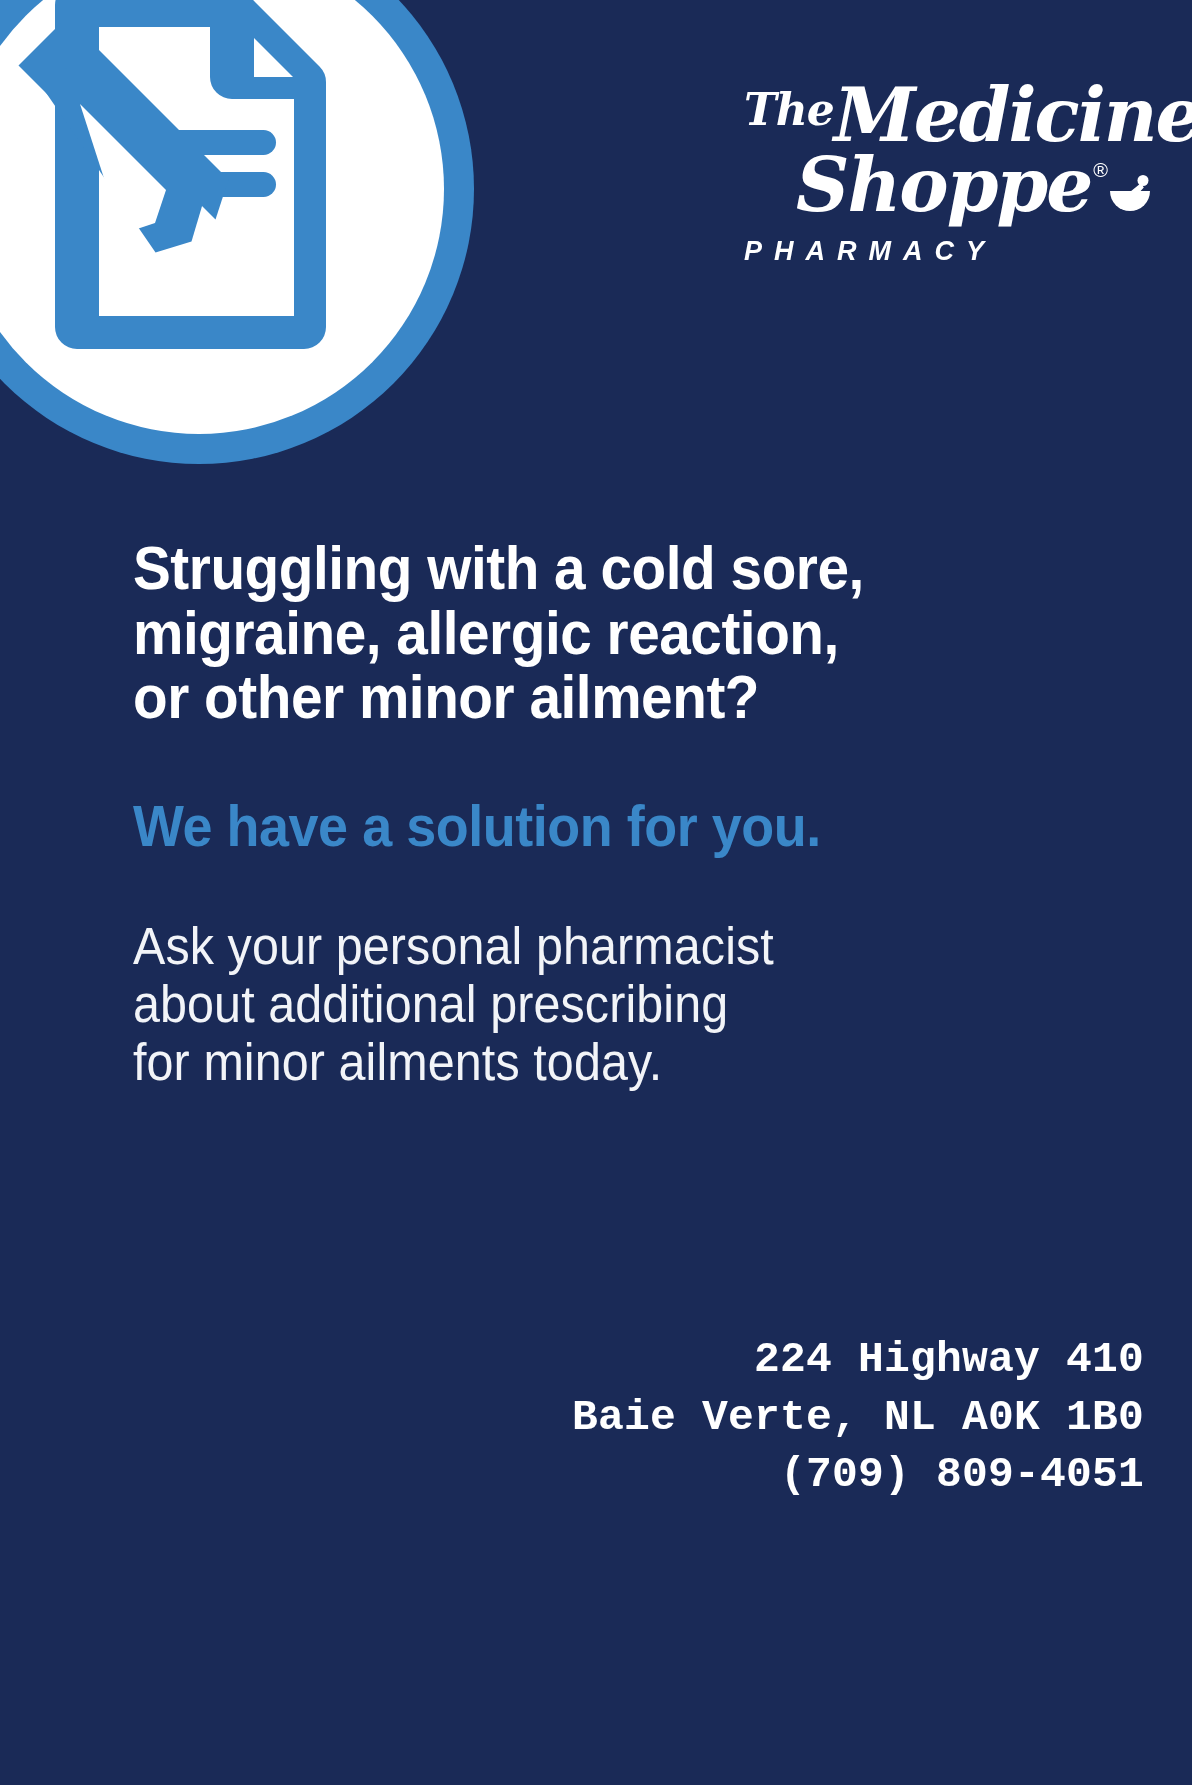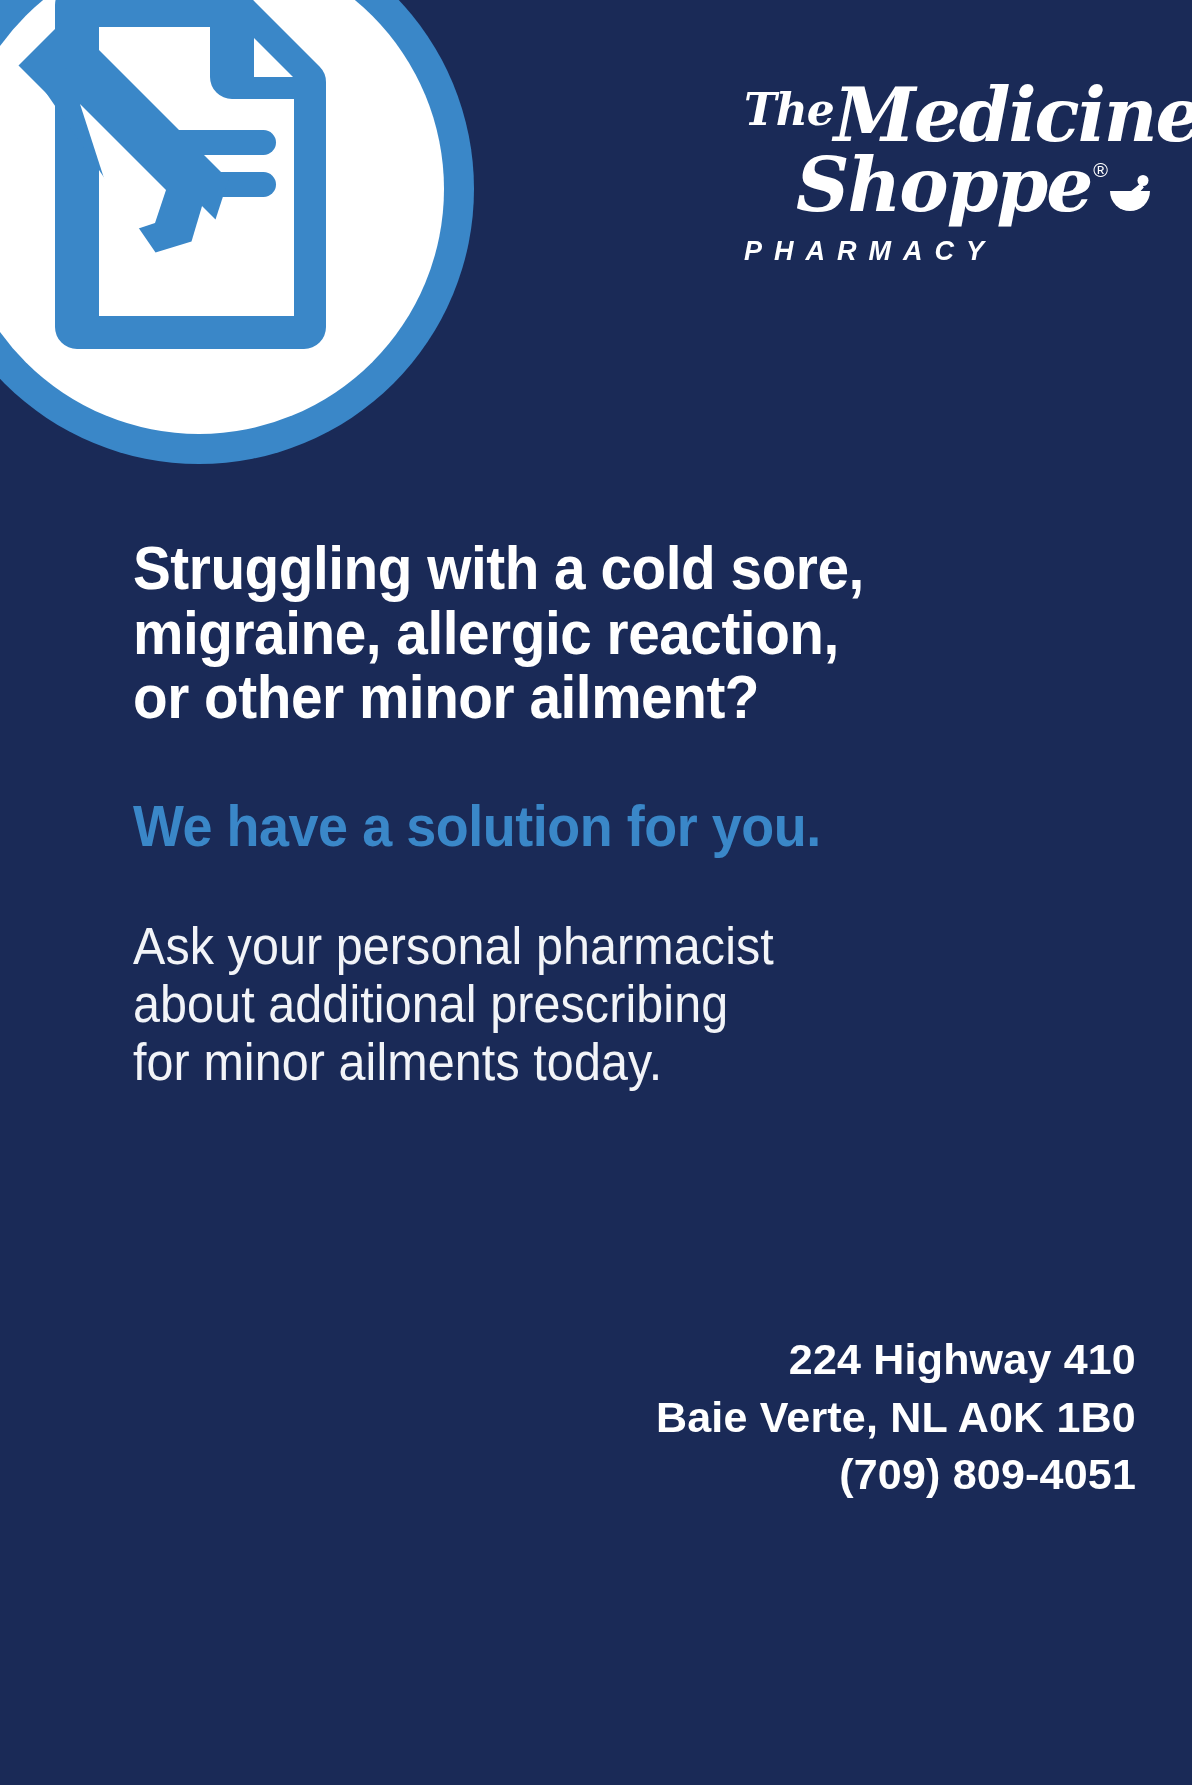--- a/index.html
+++ b/index.html
@@ -170,25 +170,25 @@
     margin: 60px 0 0 0;
     letter-spacing: 0.1px;
     transform: scaleX(0.95);
     transform-origin: left center;
   }
   .body-copy .bc-line { display: block; white-space: nowrap; }
 
   
   .address {
     position: absolute;
-    right: 56px;
+    right: 48px;
     bottom: 282px;
     text-align: right;
     color: #ffffff;
-    font-family: Liberation Sans, sans-serif;
+    font-family: Liberation Mono, monospace;
     font-weight: bold;
     font-size: 43px;
     line-height: 1.33;
     letter-spacing: 0.2px;
   }
   .address .ad-line { display: block; white-space: nowrap; }
 </style>
 </head>
 <body>
 

